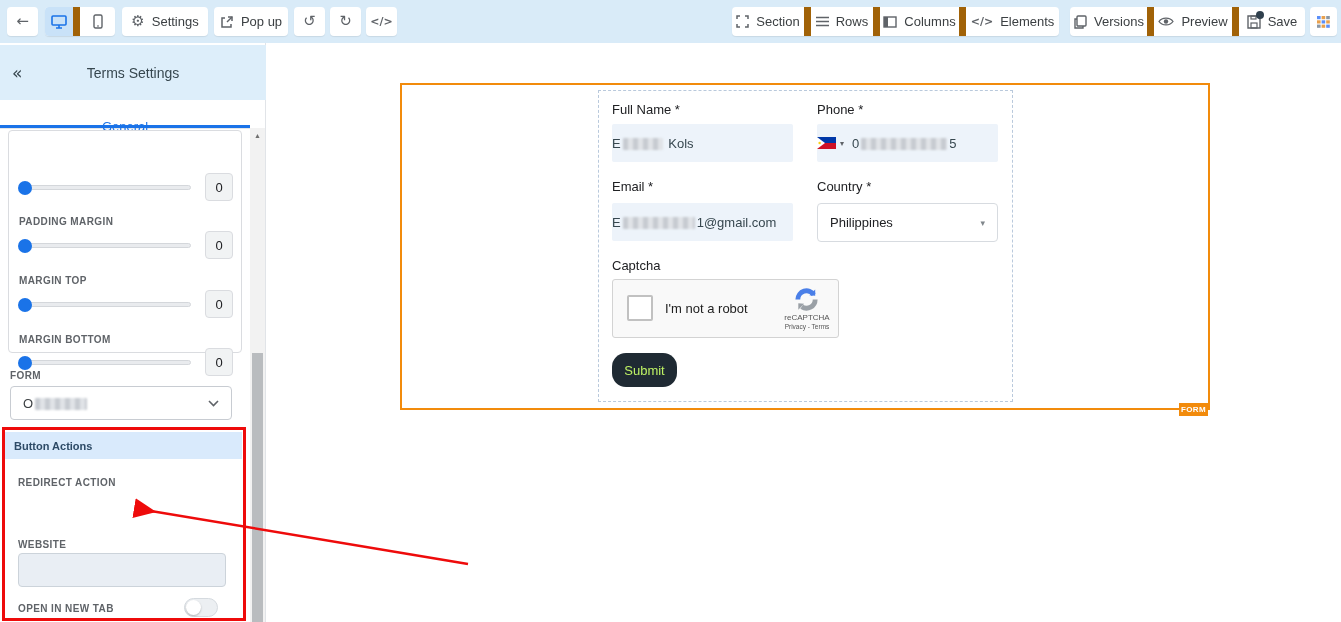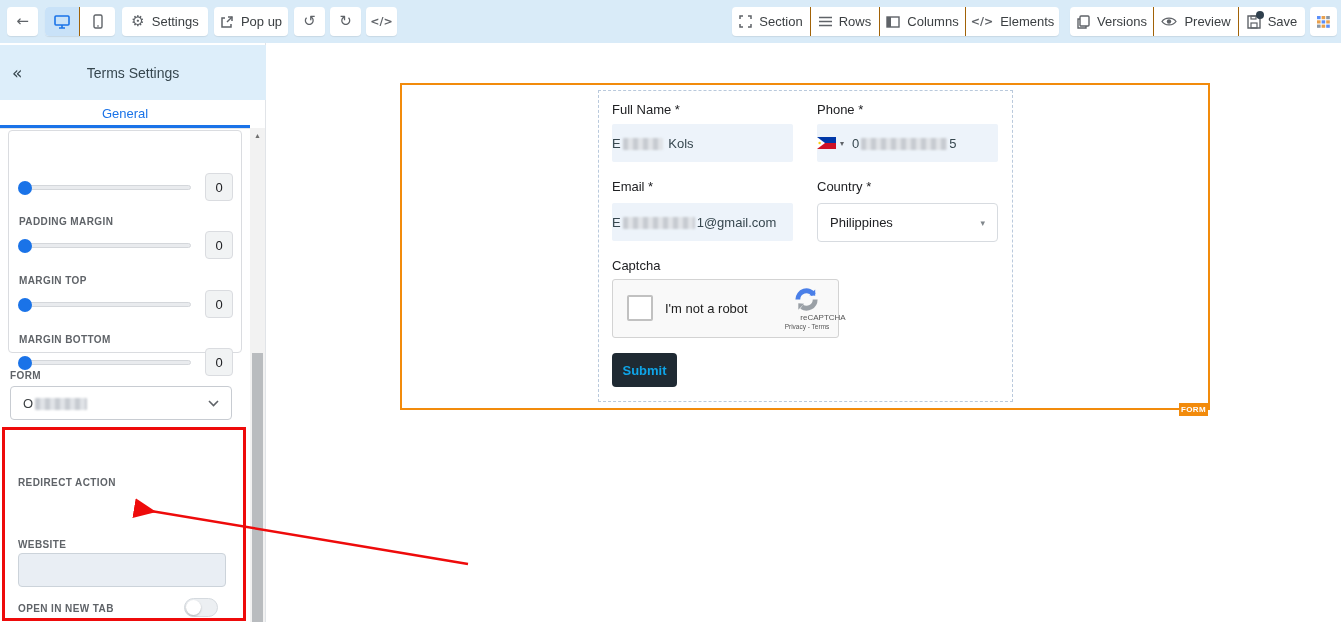--- a/index.html
+++ b/index.html
@@ -7,37 +7,37 @@
     font-family:"Liberation Sans", sans-serif; color:#3c4043; }
 
   
   #topbar { position:absolute; left:0; top:0; width:1341px; height:43px; background:#d9ebf8; }
   .tb-btn { position:absolute; top:7px; height:29px; background:#fff; border-radius:4px;
     display:flex; align-items:center; justify-content:center; gap:7px; font-size:13px; color:#3c4043;
     box-shadow:0 1px 1px rgba(0,0,0,.08); cursor:pointer; }
   .tb-group { position:absolute; top:7px; height:29px; background:#fff; border-radius:4px;
     display:flex; box-shadow:0 1px 1px rgba(0,0,0,.08); overflow:hidden; }
   .tb-cell { display:flex; align-items:center; justify-content:center; gap:7px; font-size:13px;
-    color:#3c4043; border-right:1px solid #a16207; cursor:pointer; }
+    color:#3c4043; border-right:7px solid #a16207; cursor:pointer; }
   .tb-cell:last-child { border-right:none; }
   .ic { font-family:"DejaVu Sans", sans-serif; font-size:15px; color:#5f6368; line-height:1; }
   .cell-active { background:#c9e2f8; }
   svg.lin { display:block; }
 
   
   #sidebar { position:absolute; left:0; top:43px; width:266px; height:579px; background:#fff;
     border-right:1px solid #e1e4e8; }
   #sb-header { position:absolute; left:0; top:2px; width:266px; height:55px; background:#ddeefa;
     display:flex; align-items:center; }
   #sb-collapse { position:absolute; left:12px; font-size:17px; color:#37474f; cursor:pointer;
     font-family:"DejaVu Sans", sans-serif; }
   #sb-title { width:100%; text-align:center; font-size:14px; font-weight:500; color:#37474f; }
   #sb-tabs { position:absolute; left:0; top:57px; width:250px; height:29px; display:flex;
     border-bottom:1px solid #e4e6e8; background:#fff; }
-  .sb-tab { flex:1; text-align:center; font-size:13px; padding-top:6px; color:#5f6368; cursor:pointer; }
+  .sb-tab { flex:1; text-align:center; font-size:13px; padding-top:19px; color:#5f6368; cursor:pointer; }
   .sb-tab.active { color:#1a73e8; border-bottom:3px solid #1a73e8; }
 
   #slider-card { position:absolute; left:8px; top:87px; width:234px; height:223px;
     border:1px solid #dadce0; border-radius:4px; background:#fff; }
   .sl-label { position:absolute; left:10px; font-size:10px; font-weight:bold; color:#5f6368;
     letter-spacing:.4px; }
   .sl-row { position:absolute; left:10px; width:214px; height:28px; display:flex; align-items:center; }
   .sl-track { position:relative; width:172px; height:5px; background:#e9ebee; border:1px solid #d4d7db;
     border-radius:3px; cursor:pointer; }
   .sl-thumb { position:absolute; left:-2px; top:-5px; width:14px; height:14px; border-radius:50%;
@@ -81,25 +81,25 @@
 
   .redact { display:inline-block; height:12px; margin:0 2px; border-radius:1px; vertical-align:middle;
     background:repeating-linear-gradient(90deg,#c7cbd1 0 5px,#e0e3e7 5px 10px); filter:blur(1.2px); }
 
   #captcha-box { position:absolute; left:612px; top:279px; width:227px; height:59px; background:#f9f9f9;
     border:1px solid #d3d3d3; border-radius:3px; }
   #captcha-check { position:absolute; left:14px; top:15px; width:26px; height:26px; background:#fff;
     border:2px solid #c1c1c1; border-radius:2px; cursor:pointer; }
   #captcha-text { position:absolute; left:52px; top:21px; font-size:13px; color:#212121; }
   #captcha-logo { position:absolute; left:180px; top:6px; }
-  #captcha-brand { position:absolute; left:166px; top:33px; width:56px; text-align:center; font-size:8px; color:#555;margin-left:16px; }
+  #captcha-brand { position:absolute; left:166px; top:33px; width:56px; text-align:center; font-size:8px; color:#555; }
   #captcha-links { position:absolute; left:166px; top:43px; width:56px; text-align:center; font-size:6.5px; color:#555; }
 
   #submit-btn { position:absolute; left:612px; top:353px; width:65px; height:34px; background:#1f2a33;
-    color:#0ea5e9; font-size:13px; font-weight:bold; border:none; border-radius:4px; display:flex;
+    color:#bef264; font-size:13px; font-weight:normal; border:none; border-radius:14px; display:flex;
     align-items:center; justify-content:center; cursor:pointer; }
 
   #anno-arrow { position:absolute; left:125px; top:498px; z-index:40; pointer-events:none; }
 
   .flag { display:inline-block; margin-right:4px; }
   .mini-caret { font-size:8px; color:#5f6368; margin-right:8px; font-family:"DejaVu Sans", sans-serif; }
 </style>
 </head>
 <body>
 
@@ -287,20 +287,21 @@
     <span><span>O</span><span class="redact" style="width:52px;"></span></span>
     <span class="chev">
       <svg class="lin" width="11" height="7" viewBox="0 0 11 7">
           <path d="M1 1 L5.5 5.5 L10 1" fill="none" stroke="#5f6368" stroke-width="1.6"></path>
         </svg>
     </span>
   </div>
 
   <div id="ba-redbox"></div>
 
+  <div id="ba-header">Button Actions</div>
 
   <div class="mini-label" style="left:18px; top:434px;">REDIRECT ACTION</div>
 
   <div class="mini-label" style="left:18px; top:496px;">WEBSITE</div>
   <div class="select-box ctrl" style="left:18px; top:510px; width:208px; height:34px; background:#e9eef4;">
     <span></span>
   </div>
 
   <div class="mini-label" style="left:18px; top:560px;">OPEN IN NEW TAB</div>
   <div id="toggle">

